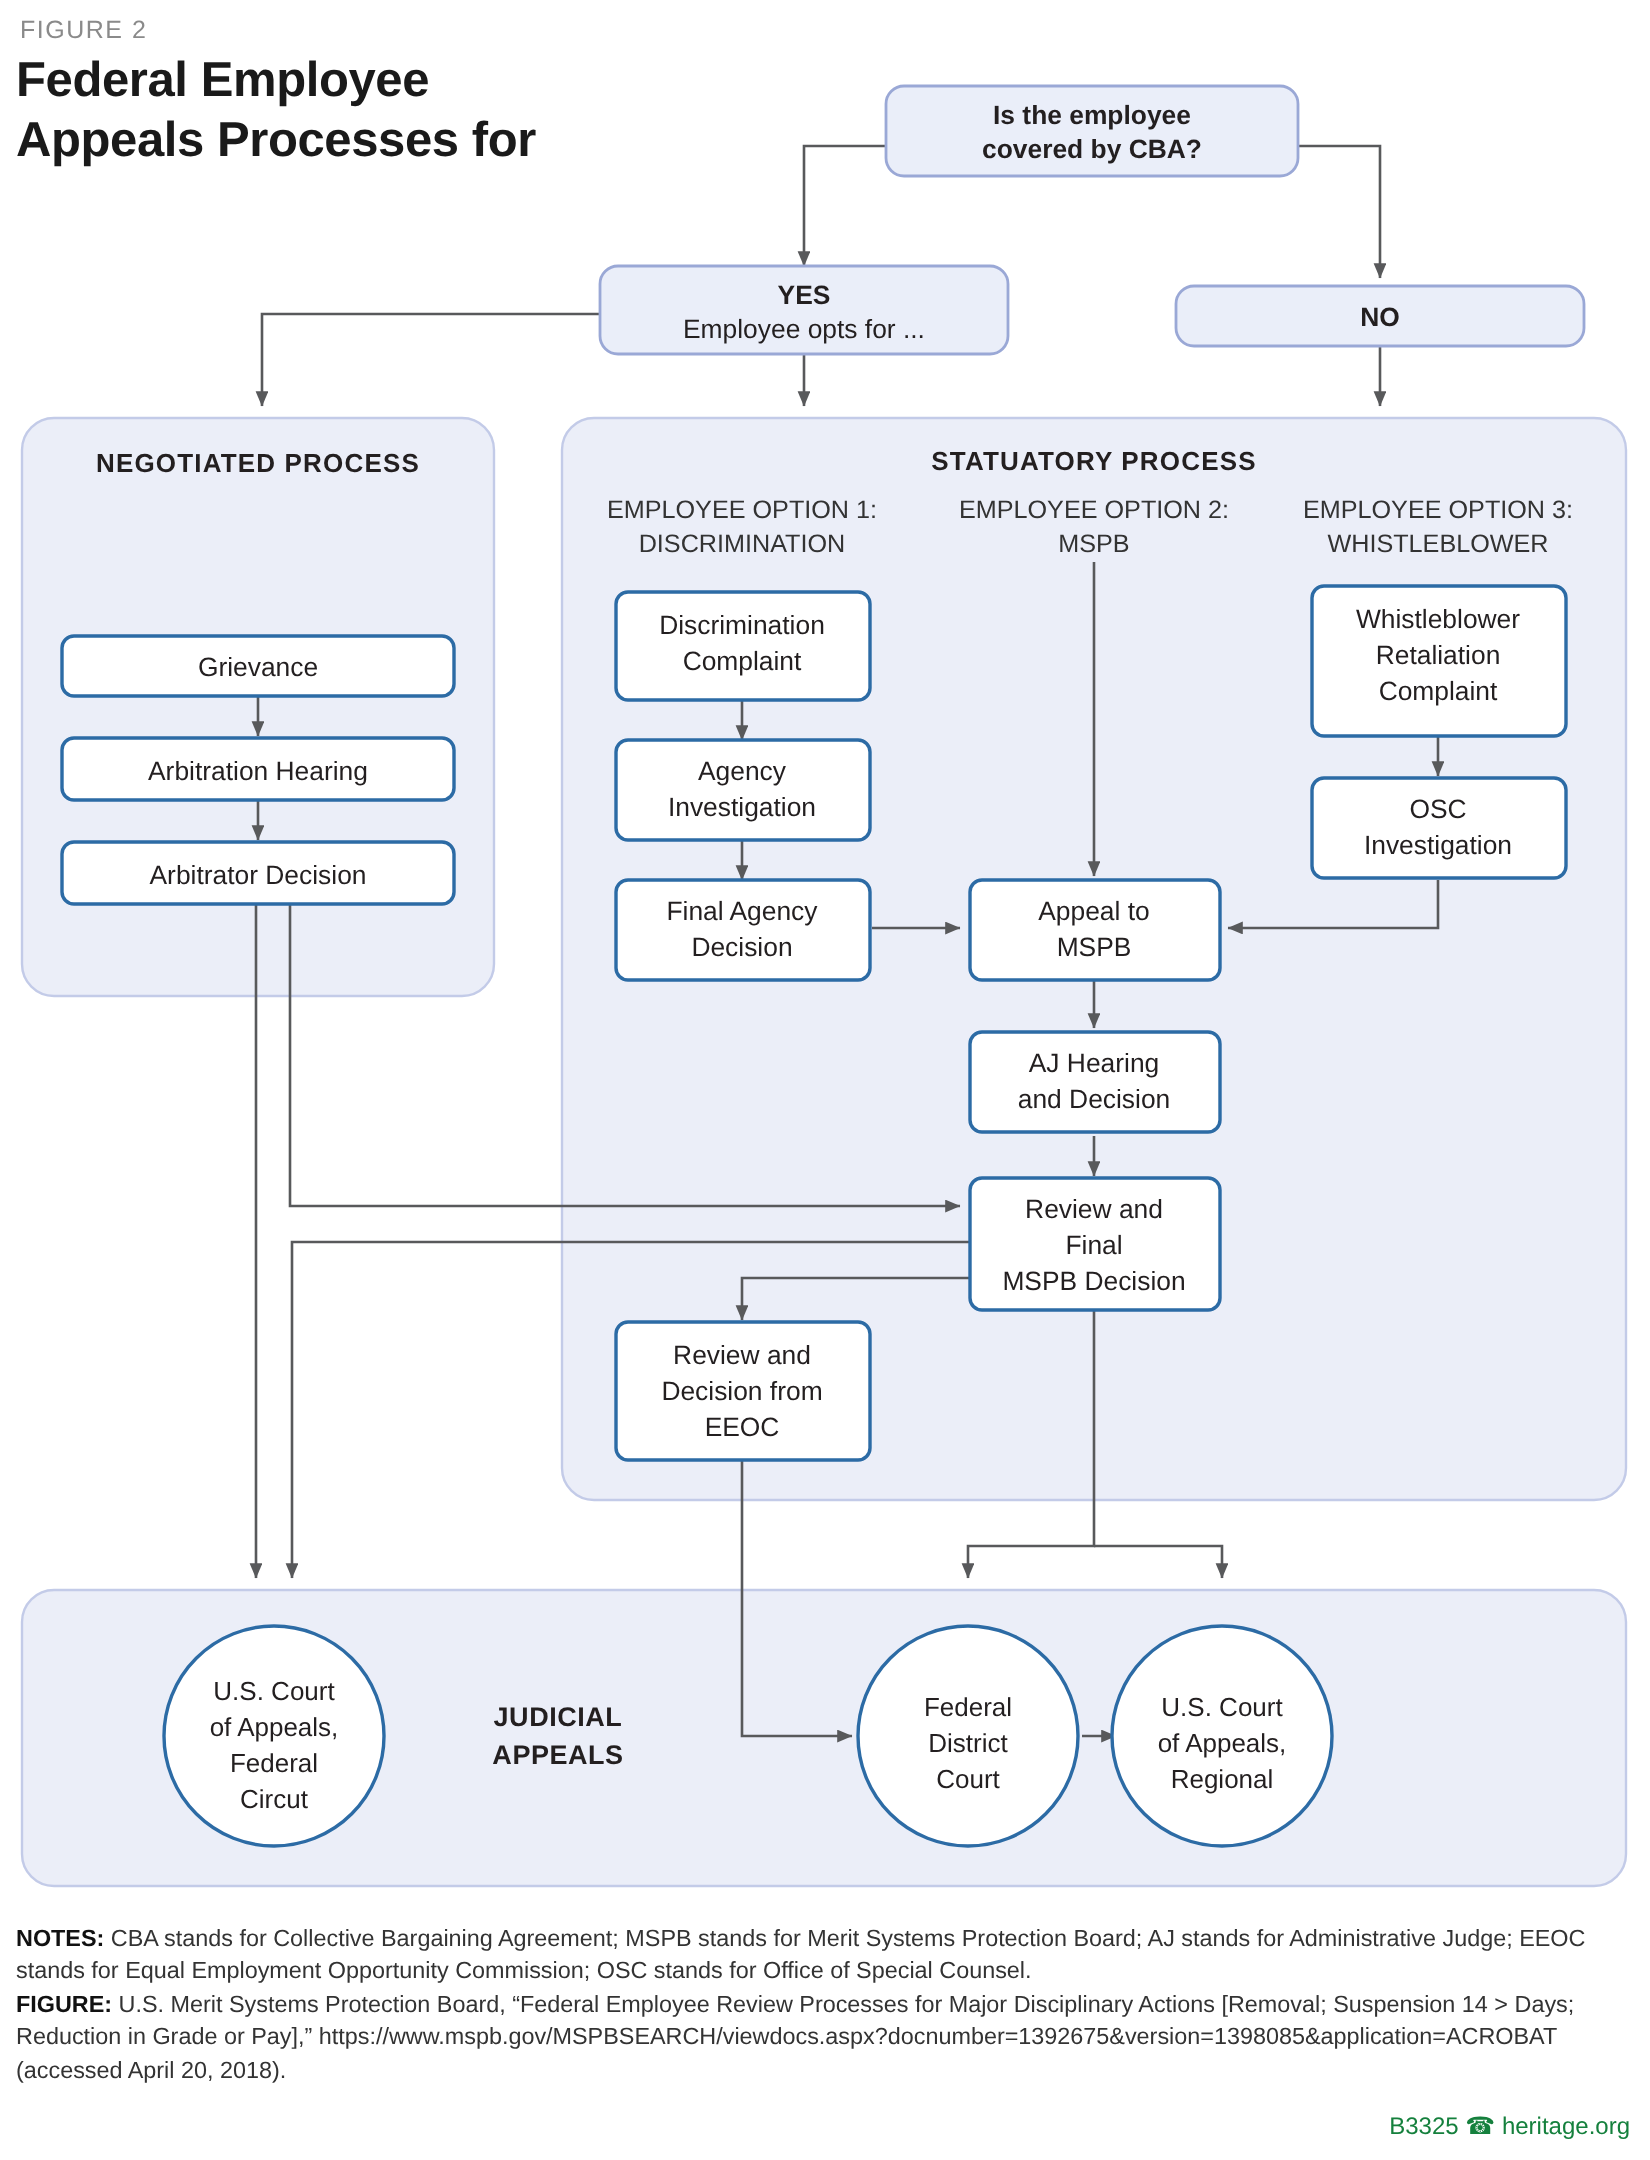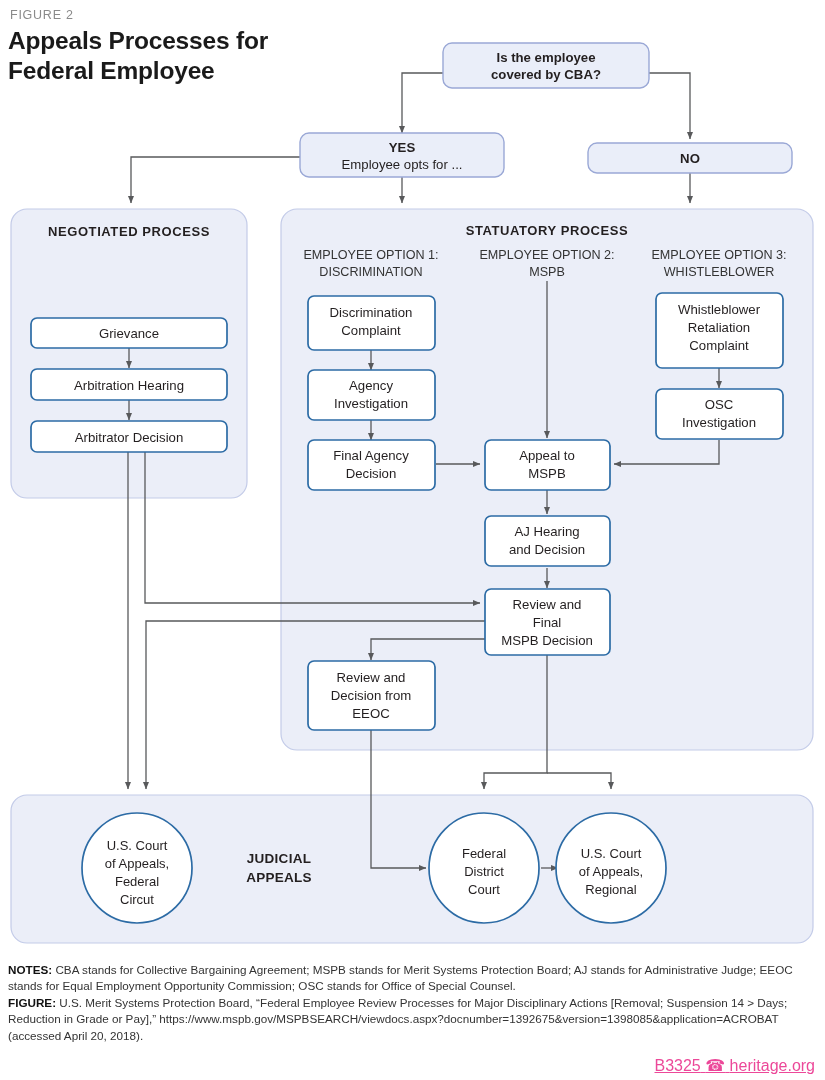--- a/index.html
+++ b/index.html
@@ -32,32 +32,32 @@
   .t-circ{font-size:13px;text-anchor:middle;}
   .t-jud{font-size:13.5px;font-weight:bold;text-anchor:middle;letter-spacing:.02em;}
   .notes{
     position:absolute;left:8px;top:962px;width:812px;
     font-size:11.7px;line-height:1.38;color:#333;
   }
   .notes b{color:#111;}
   .notes p{margin:0 0 1px 0;}
   .footer{
     position:absolute;right:10px;top:1056px;
-    font-size:16px;color:#ec4899;text-decoration:underline;
+    font-size:12px;color:#15803d;
   }
   .bell{font-family:"DejaVu Sans",sans-serif;}
 </style>
 </head>
 <body>
 
 <div class="figure-label">FIGURE 2</div>
 
 <div class="title">
+  <div>Federal Employee</div>
   <div>Appeals Processes for</div>
-  <div>Federal Employee</div>
 </div>
 
 <svg id="flow" width="825" height="950" viewBox="0 0 825 950">
   <defs>
     <marker id="ar" markerWidth="9" markerHeight="9" refX="7.4" refY="3.2" orient="auto" markerUnits="userSpaceOnUse">
       <path d="M0,0 L7.6,3.2 L0,6.4 z" fill="#58595b"></path>
     </marker>
   </defs>
 
   <rect class="panel" x="11" y="209" width="236" height="289" rx="16"></rect>

